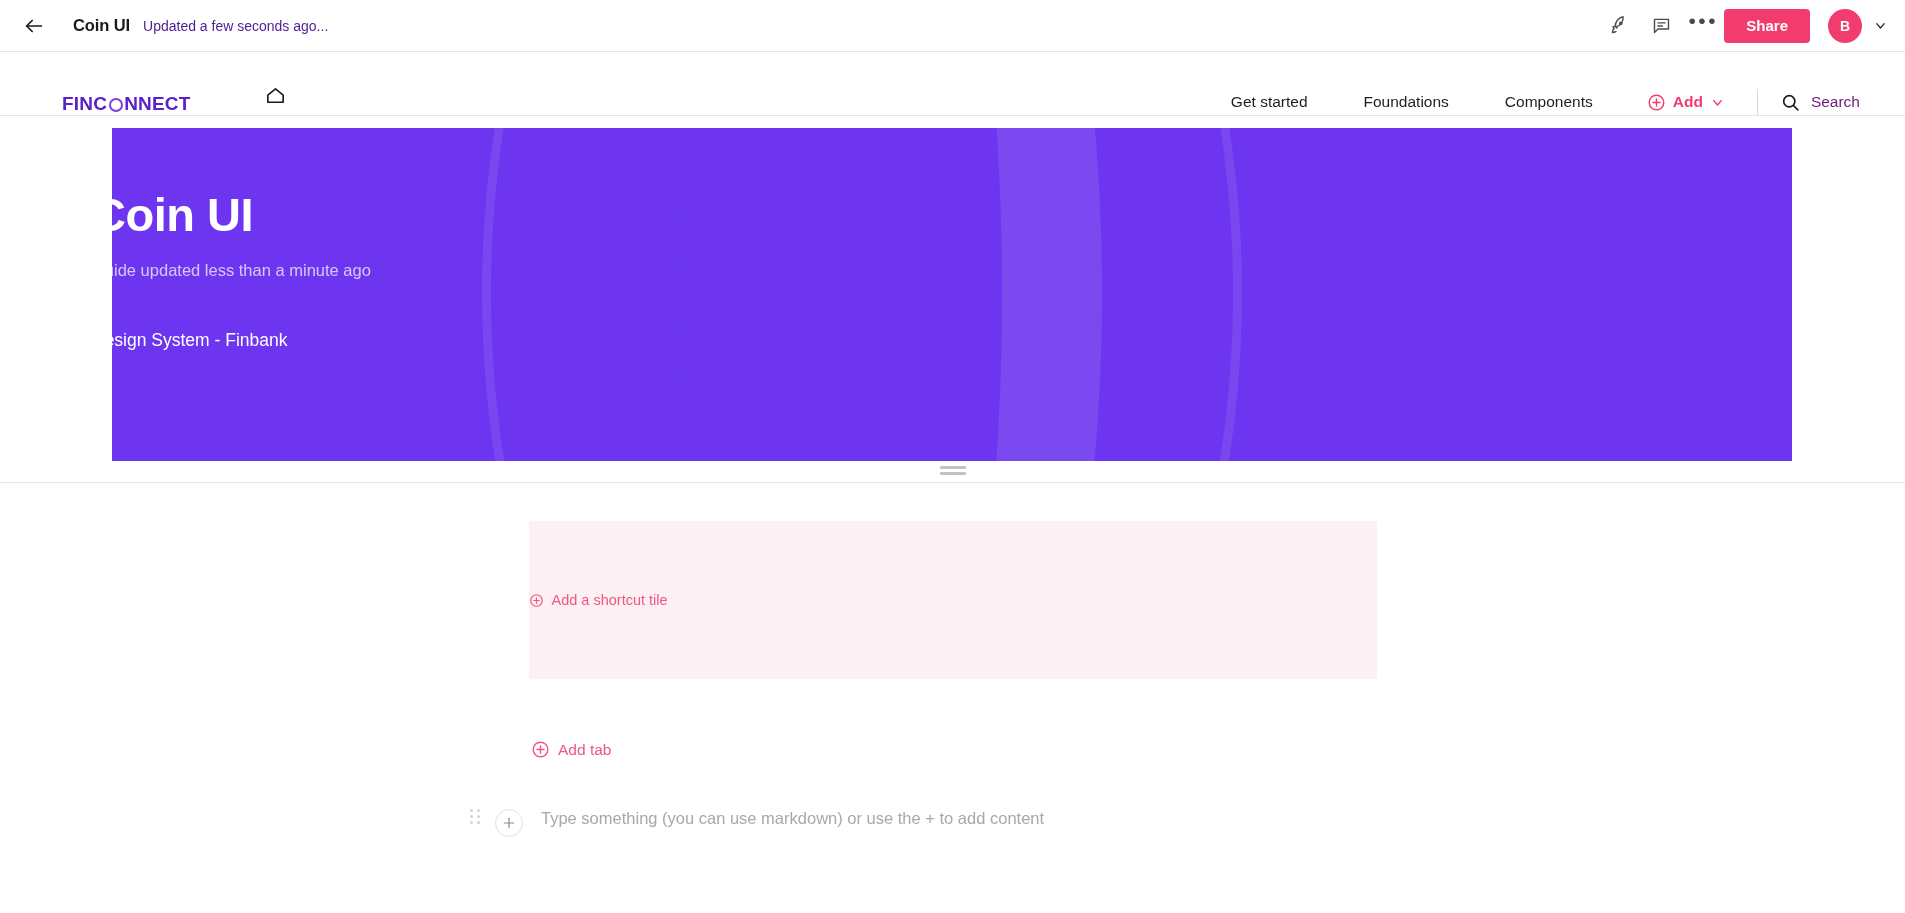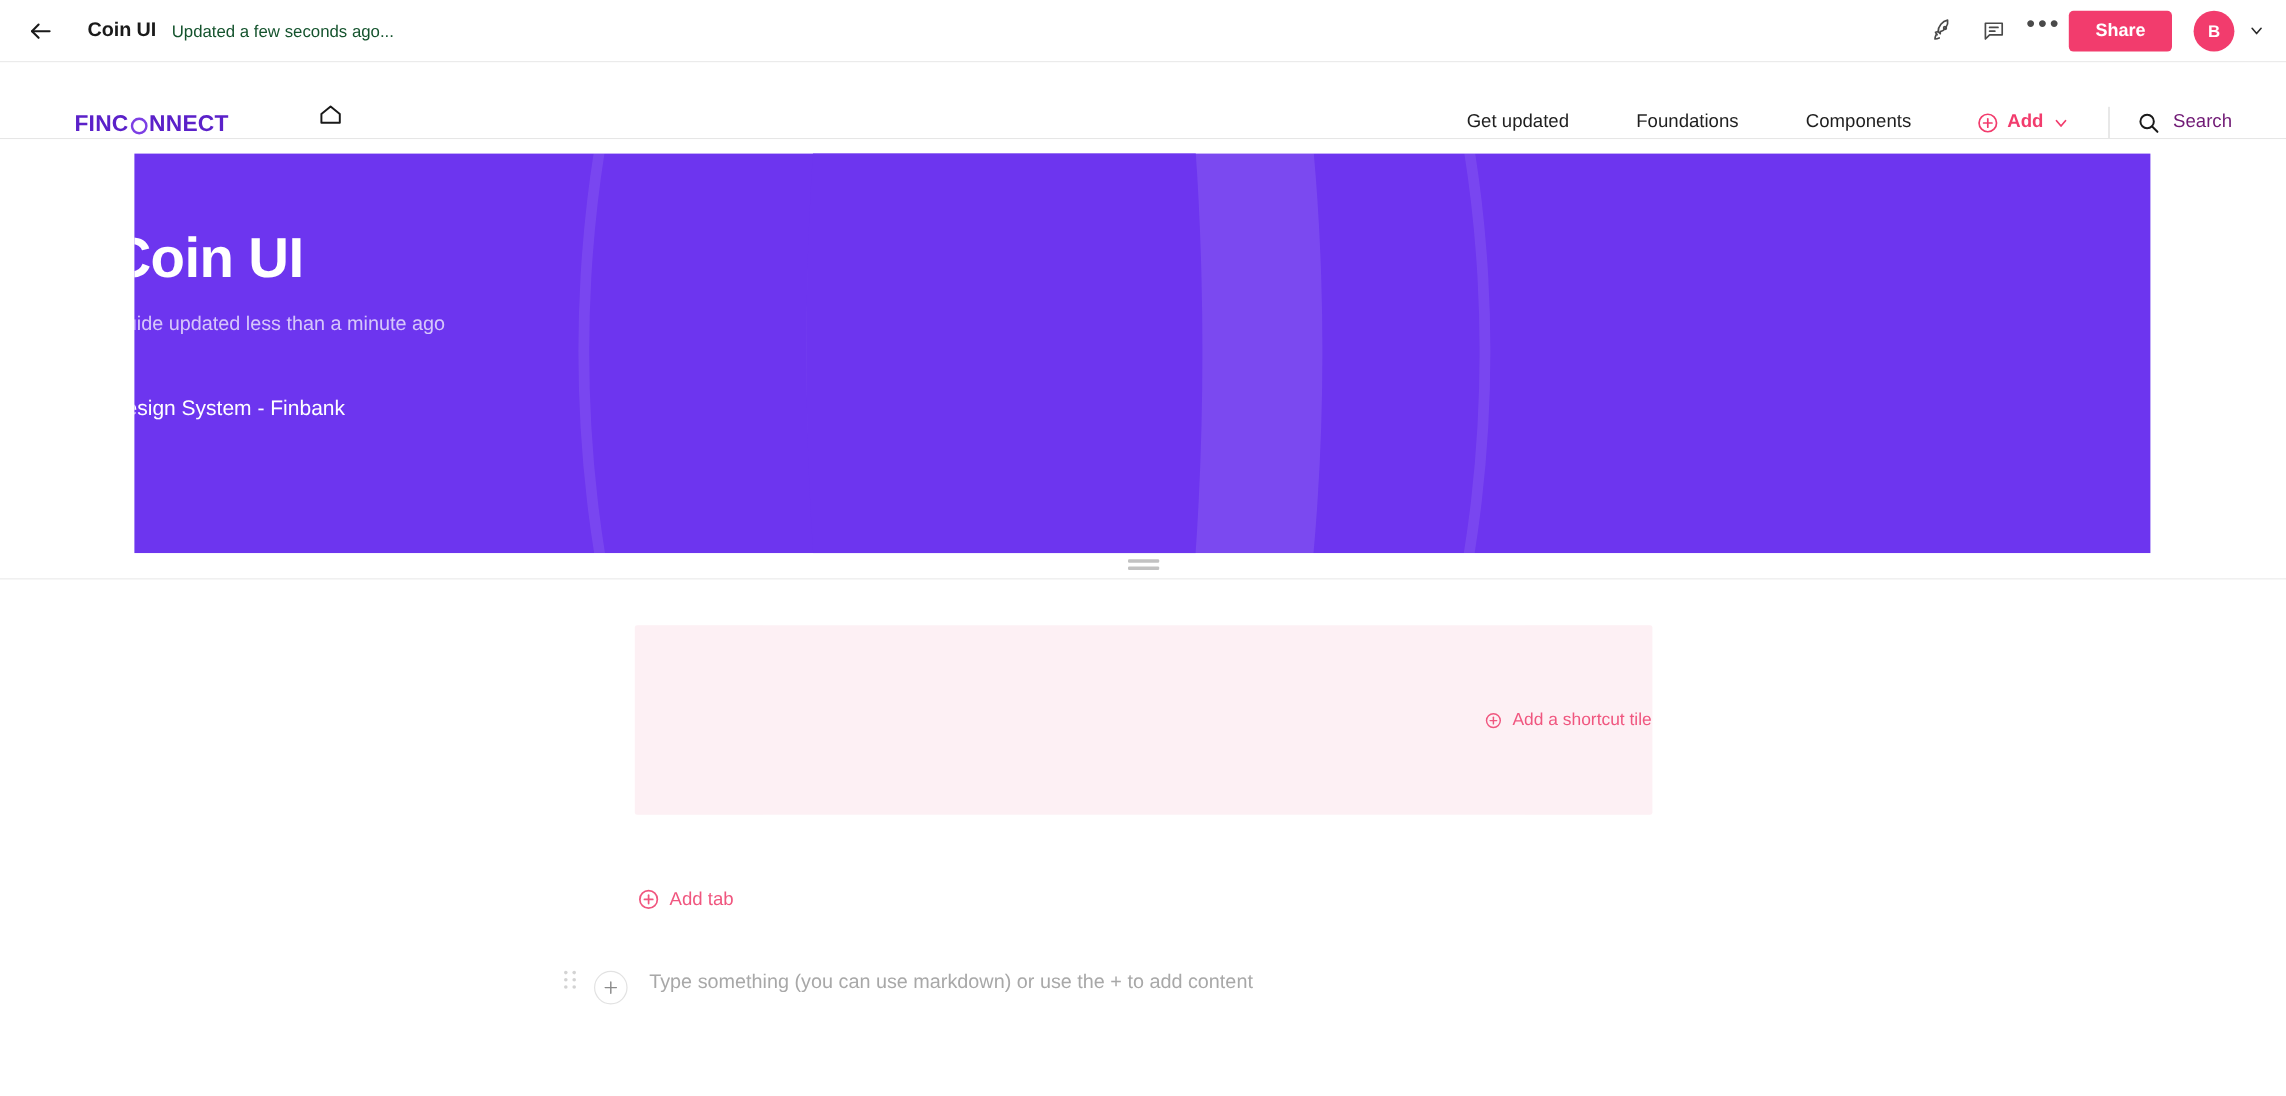--- a/index.html
+++ b/index.html
@@ -29,21 +29,21 @@
   }
   .doc-title {
     font-size: 16.5px;
     font-weight: bold;
     color: #1a1a1a;
     margin-left: 17px;
     letter-spacing: -0.1px;
   }
   .doc-status {
     font-size: 14px;
-    color: #14532d;
+    color: #4c1d95;
     margin-left: 13px;
     white-space: nowrap;
   }
   .topbar-right {
     margin-left: auto;
     display: flex;
     align-items: center;
     padding-right: 17px;
     gap: 0;
   }
@@ -262,21 +262,21 @@
     padding-top: 38px;
     background: #ffffff;
   }
   .shortcut-tile {
     width: 848px;
     height: 158px;
     margin: 0 auto;
     background: #FDF0F4;
     display: flex;
     align-items: center;
-    justify-content: flex-end;
+    justify-content: flex-start;
     cursor: pointer;
     border-radius: 2px;
   }
   .tile-cta, .addtab-cta {
     display: flex;
     align-items: center;
     gap: 8px;
     color: #F0567F;
     font-size: 14.5px;
     cursor: pointer;
@@ -370,21 +370,21 @@
     <span>NNECT</span>
   </div>
 
   <div class="home-btn">
     <svg width="23" height="23" viewBox="0 0 24 24" fill="none" stroke="#1a1a1a" stroke-width="1.7" stroke-linecap="round" stroke-linejoin="round">
       <path d="M4 11.5L12 5l8 6.5V19H4z"></path>
     </svg>
   </div>
 
   <div class="nav-links">
-    <div class="nav-link">Get updated</div>
+    <div class="nav-link">Get started</div>
     <div class="nav-link">Foundations</div>
     <div class="nav-link">Components</div>
 
     <div class="add-group">
       <svg width="19" height="19" viewBox="0 0 24 24" fill="none" stroke="#F23C6D" stroke-width="1.8" stroke-linecap="round">
         <circle cx="12" cy="12" r="9.2"></circle>
           <line x1="12" y1="7.6" x2="12" y2="16.4"></line>
           <line x1="7.6" y1="12" x2="16.4" y2="12"></line>
       </svg>
       <span>Add</span>

